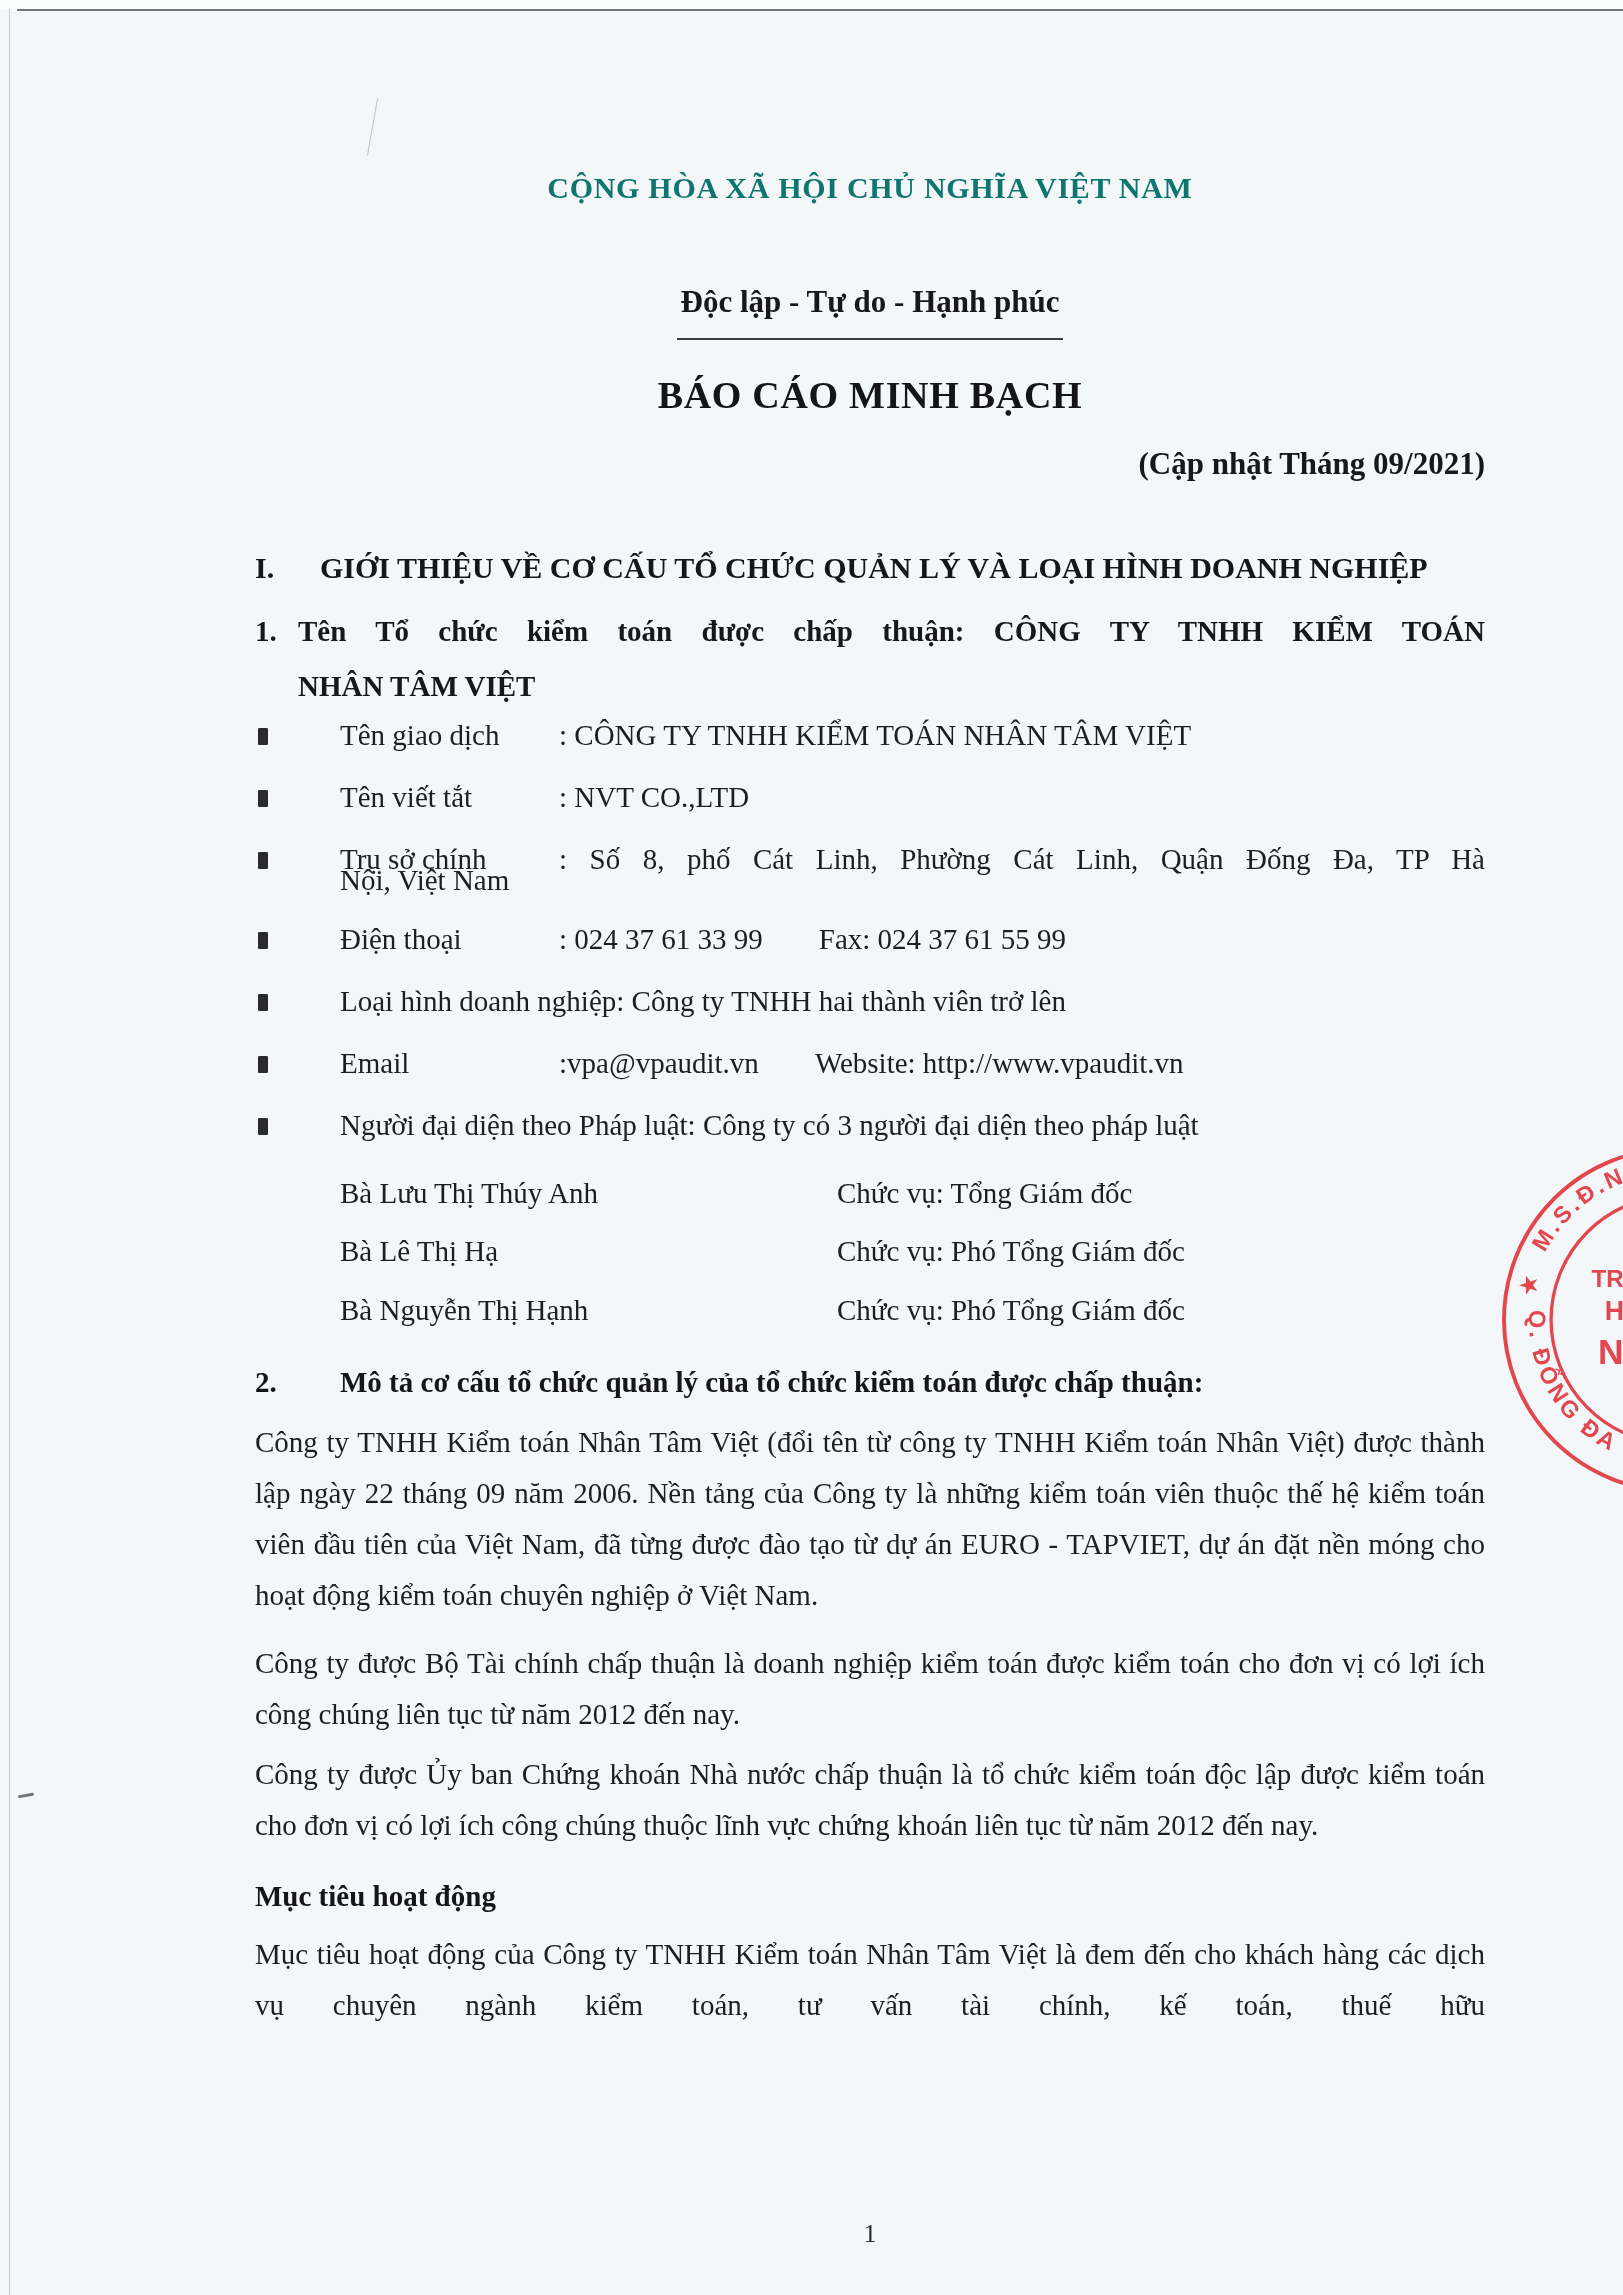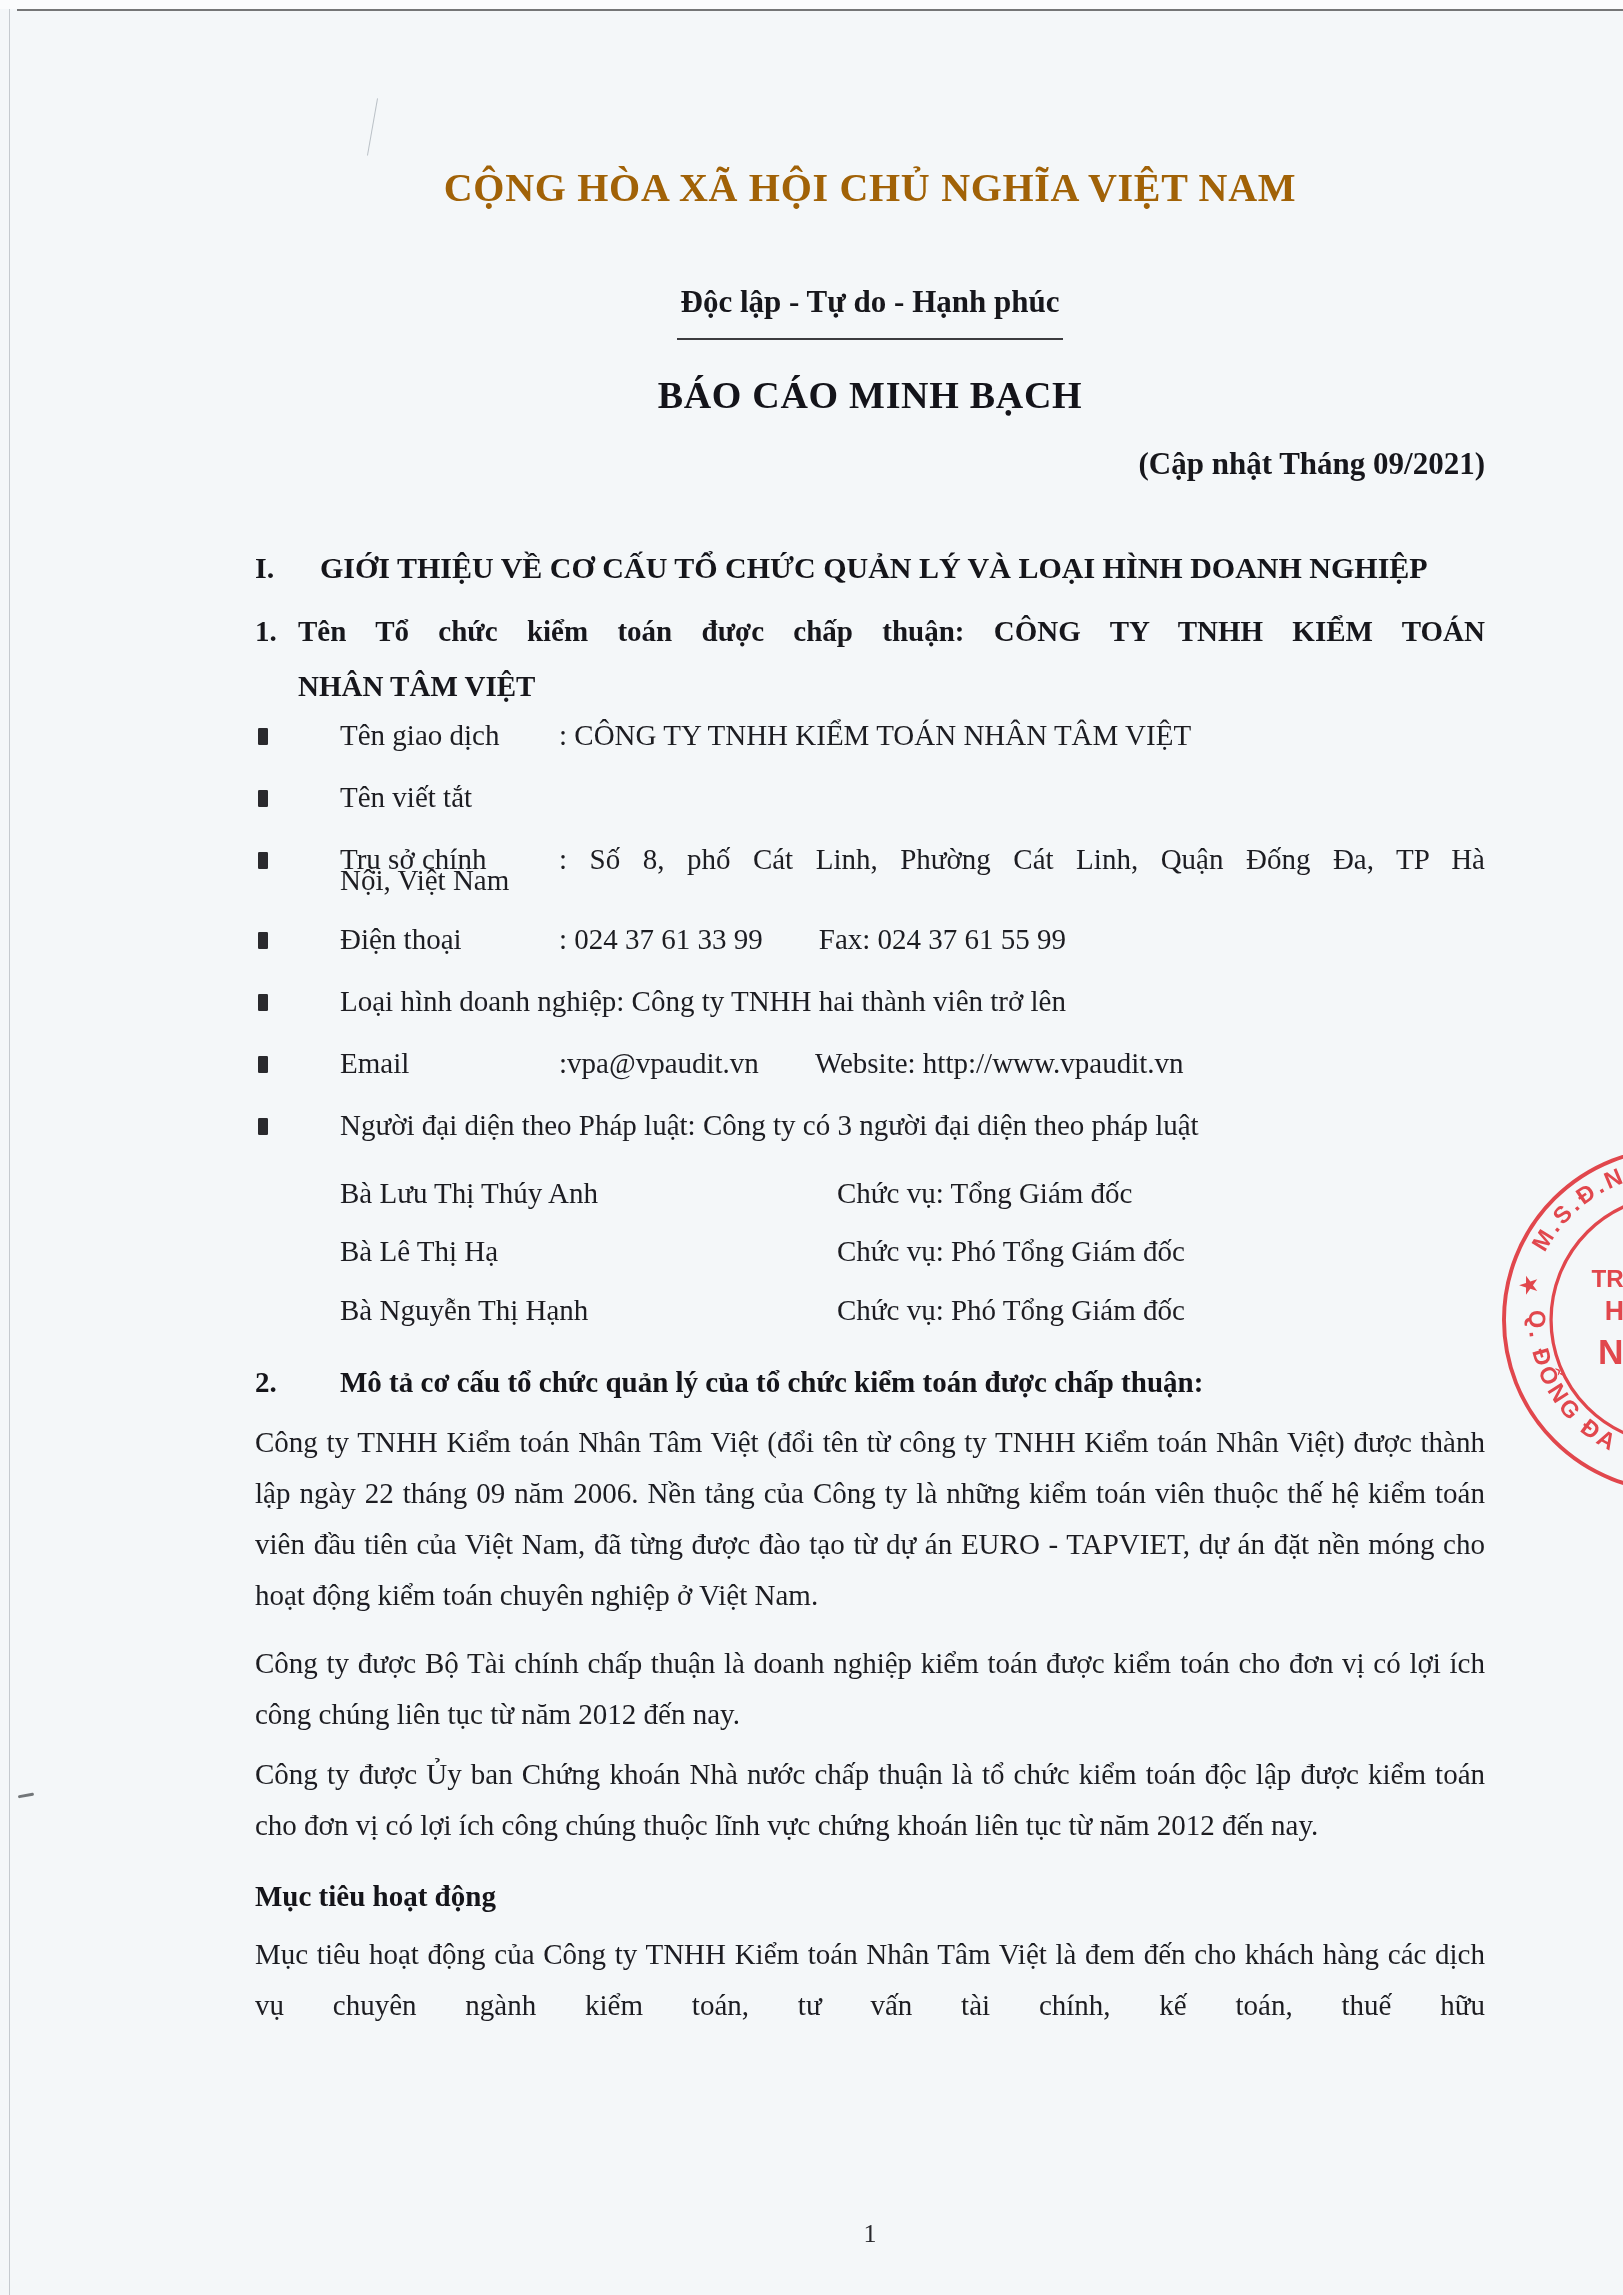--- a/index.html
+++ b/index.html
@@ -35,22 +35,22 @@
     position: absolute; left: 18.3px; top: 1794px;
     width: 15.7px; height: 3.3px; background: #5a5f63;
     transform: rotate(-10deg); border-radius: 1.3px; opacity: .85;
   }
   
   .content {
     position: absolute; left: 255px; top: 0; width: 1230px;
   }
   .center { text-align: center; }
   .nat-title {
-    margin-top: 165px; font-size: 40px; line-height: 46px;
-    font-weight: bold; color: #a16207; letter-spacing: 0.7px;
+    margin-top: 165px; font-size: 30px; line-height: 46px;
+    font-weight: bold; color: #0f766e; letter-spacing: 0.7px;
   }
   .motto {
     margin-top: 71px; font-size: 31px; line-height: 39px;
     font-weight: bold; color: #17171c;
   }
   .motto-underline {
     margin: 17px auto 0 auto; width: 386px; height: 0;
     border-top: 2.6px solid #3c3c40;
   }
   .report-title {
@@ -160,20 +160,21 @@
 
       <div class="info-row">
         <span class="bullet"></span>
         <span class="info-label">Tên giao dịch</span>
         <span class="info-value">: CÔNG TY TNHH KIỂM TOÁN NHÂN TÂM VIỆT</span>
       </div>
 
       <div class="info-row">
         <span class="bullet"></span>
         <span class="info-label">Tên viết tắt</span>
+        <span class="info-value">: NVT CO.,LTD</span>
       </div>
 
       <div class="info-row" style="margin-bottom:0;">
         <span class="bullet"></span>
         <span class="info-label">Trụ sở chính</span>
         <span class="info-value fill">: Số 8, phố Cát Linh, Phường Cát Linh, Quận Đống Đa, TP Hà</span>
       </div>
       <div class="addr-line2">Nội, Việt Nam</div>
 
       <div class="info-row">

